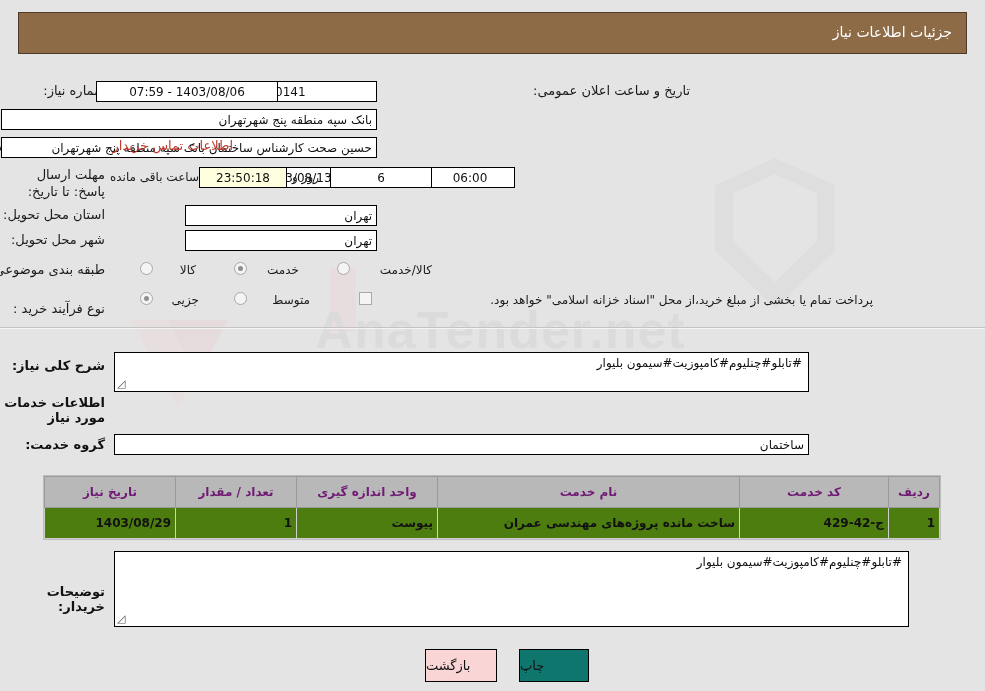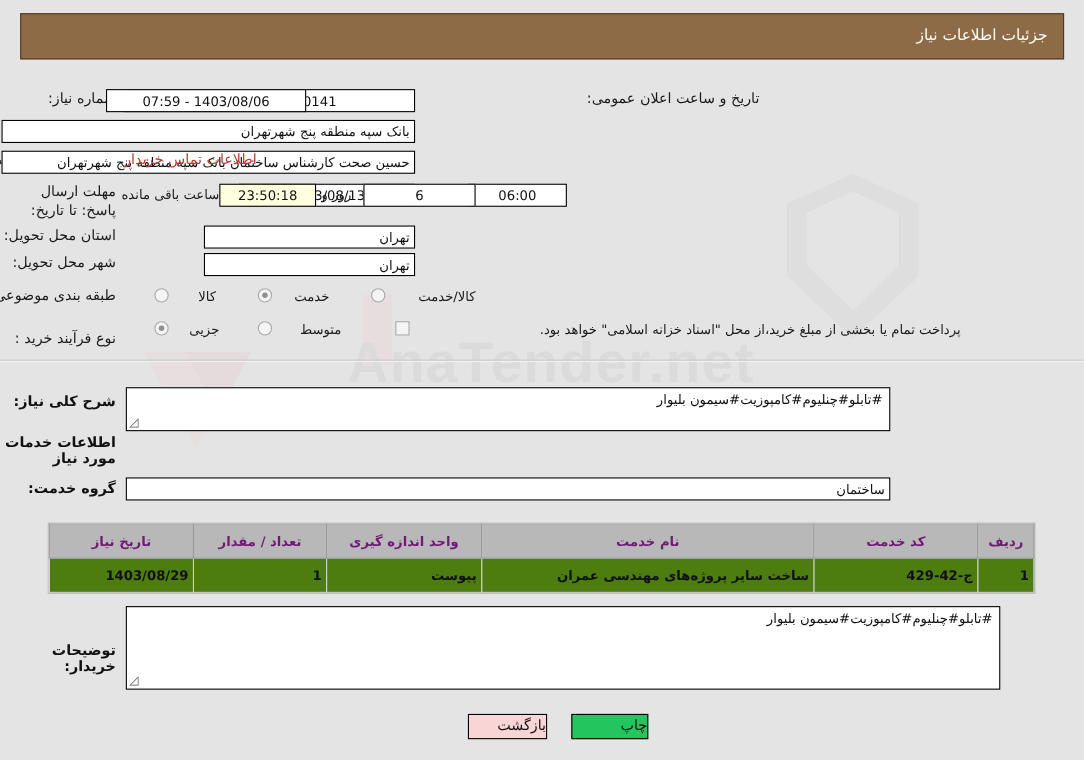--- a/index.html
+++ b/index.html
@@ -259,30 +259,30 @@
     font-size: 12px;
     font-weight: bold;
   }
 
   
   .btn {
     position: absolute;
     box-sizing: border-box;
     border: 1px solid #000;
     font-size: 13px;
-    height: 23px;
+    height: 33px;
     line-height: 21px;
-    text-align: right;
+    text-align: left;
     cursor: pointer;
     color: #111;
     z-index: 3;
     font-family: "DejaVu Sans", "Liberation Sans", sans-serif;
     padding: 0;
   }
-  .btn.print  { background: #22c55e; }
+  .btn.print  { background: #0f766e; }
   .btn.back   { background: #f9d5d5; }
 </style>
 </head>
 <body>
 
 <div id="page">
 
   <div class="watermark">
     <div class="wm-shield"></div>
     <div class="wm-shield-in"></div>
@@ -369,21 +369,21 @@
         <th>نام خدمت</th>
         <th style="width:132px;">واحد اندازه گیری</th>
         <th style="width:112px;">تعداد / مقدار</th>
         <th style="width:122px;">تاریخ نیاز</th>
       </tr>
     </thead>
     <tbody>
       <tr>
         <td>1</td>
         <td>ج-42-429</td>
-        <td>ساخت سایر پروژه‌های مهندسی عمران</td>
+        <td>ساخت مانده پروژه‌های مهندسی عمران</td>
         <td>پیوست</td>
         <td>1</td>
         <td>1403/08/29</td>
       </tr>
     </tbody>
   </table>
 
   <div class="sect" style="top:584px; right:880px;">توضیحات خریدار:</div>
   <div class="ta" style="top:551px; right:76px; width:795px; height:76px;">
     <span>#تابلو#چنلیوم#کامپوزیت#سیمون بلیوار</span>

